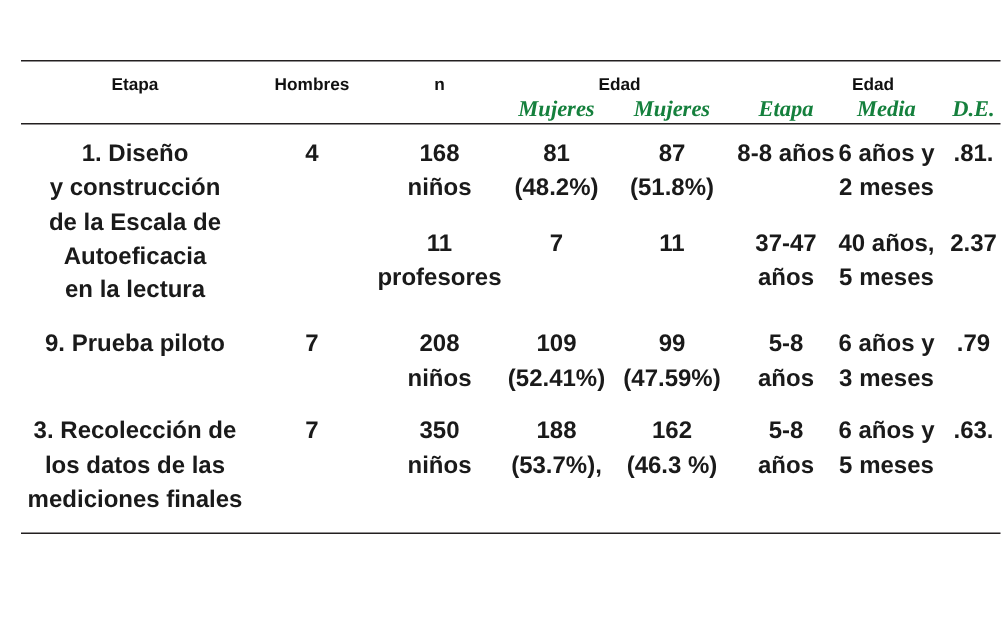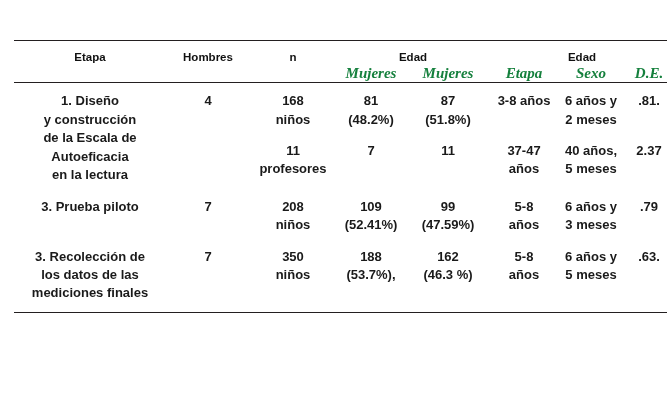--- a/index.html
+++ b/index.html
@@ -85,21 +85,21 @@
     font-family: "Liberation Serif", serif;
     font-style: italic;
     font-size: 15px;
     color: #15803d;
     line-height: 1.2;
     padding-bottom: 6px;
   }
 
   .body-row td {
     font-family: "Liberation Sans", sans-serif;
-    font-size: 13px;
+    font-size: 16px;
     line-height: 1.42;
     color: #1a1a1a;
     padding-top: 0;
     padding-bottom: 0;
   }
   .group-gap td { height: 13px; font-size: 0; line-height: 0; }
 
   .c-etapa   { width: 152px; padding-right: 6px; }
   .c-esc     { width: 84px; }
   .c-n       { width: 86px; }
@@ -146,38 +146,38 @@
         <td colspan="3">Edad</td>
       </tr>
 
       <tr class="hdr2">
         <td></td>
         <td></td>
         <td></td>
         <td>Mujeres</td>
         <td>Mujeres</td>
         <td>Etapa</td>
-        <td>Sexo</td>
+        <td>Media</td>
         <td>D.E.</td>
       </tr>
 
       <tr class="rule-mid">
         <td colspan="8"></td>
       </tr>
       <tr class="spacer-sm">
           <td colspan="8"></td>
         </tr>
 
       <tr class="body-row">
         <td rowspan="3">1. Diseño<br>y construcción<br>de la Escala de<br>Autoeficacia<br>en la lectura</td>
         <td>4</td>
         <td>168<br>niños</td>
         <td>81<br>(48.2%)</td>
         <td>87<br>(51.8%)</td>
-        <td class="nowrap">3-8 años</td>
+        <td class="nowrap">8-8 años</td>
         <td>6 años y<br>2 meses</td>
         <td class="de-cell">.81.</td>
       </tr>
 
       <tr class="spacer-xs">
         <td></td>
           <td></td>
           <td></td>
           <td></td>
           <td></td>
@@ -193,21 +193,21 @@
         <td>37-47<br>años</td>
         <td>40 años,<br>5 meses</td>
         <td class="de-cell">2.37</td>
       </tr>
 
       <tr class="group-gap">
           <td colspan="8"></td>
         </tr>
 
       <tr class="body-row">
-        <td>3. Prueba piloto</td>
+        <td>9. Prueba piloto</td>
         <td>7</td>
         <td>208<br>niños</td>
         <td>109<br>(52.41%)</td>
         <td>99<br>(47.59%)</td>
         <td>5-8<br>años</td>
         <td>6 años y<br>3 meses</td>
         <td class="de-cell">.79</td>
       </tr>
 
       <tr class="group-gap">

